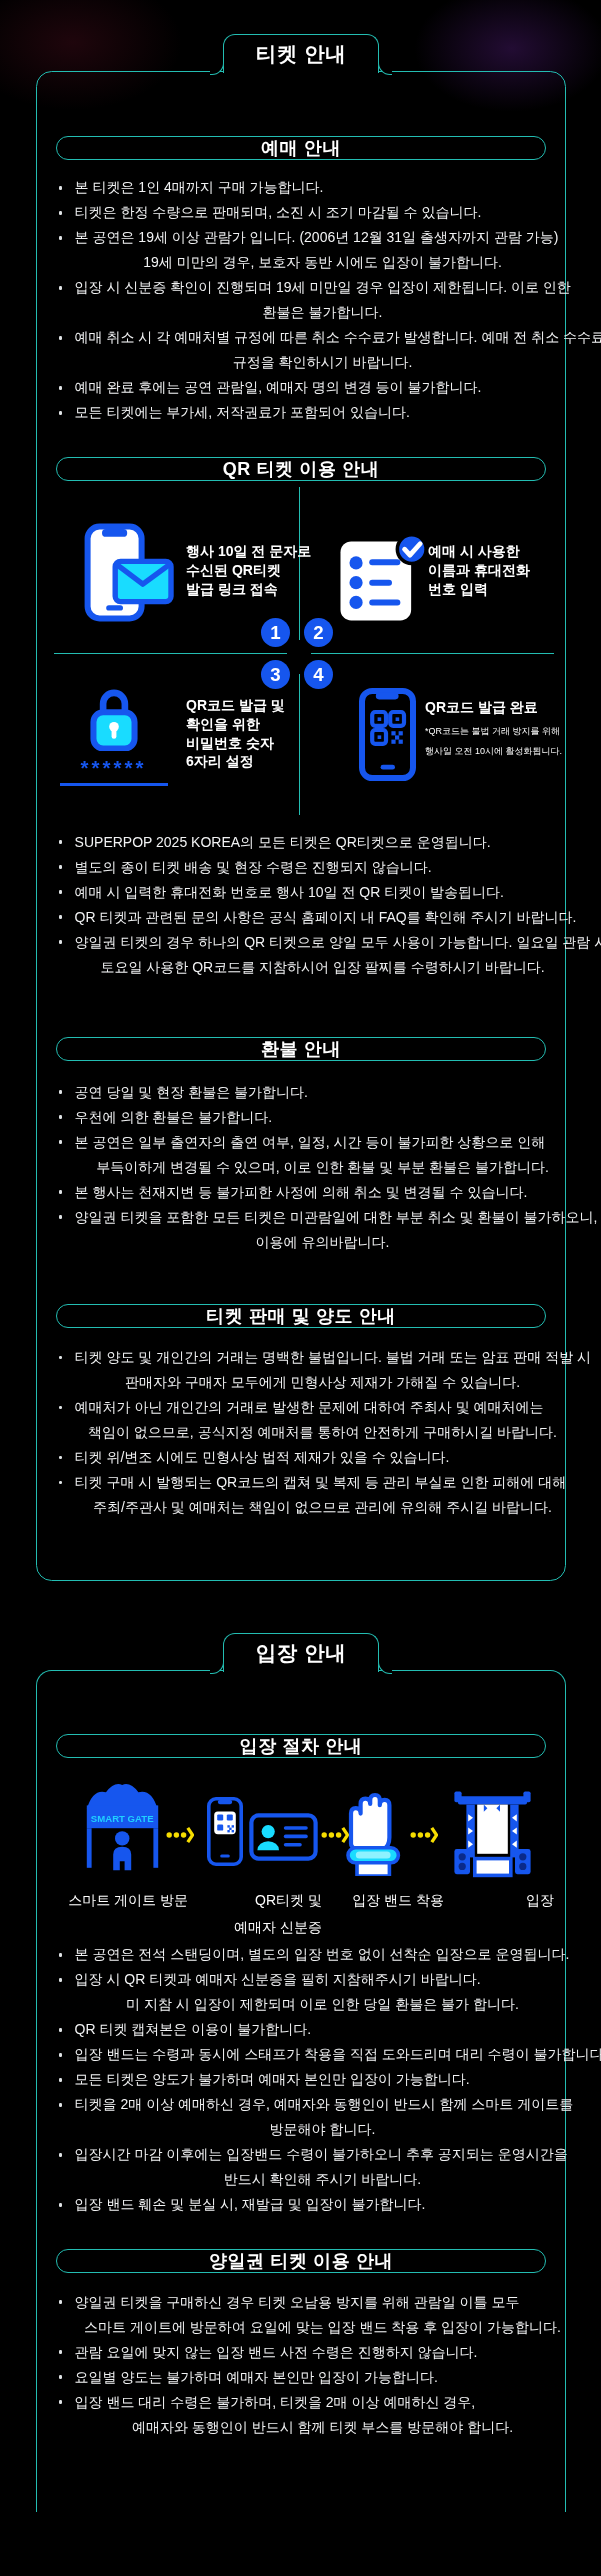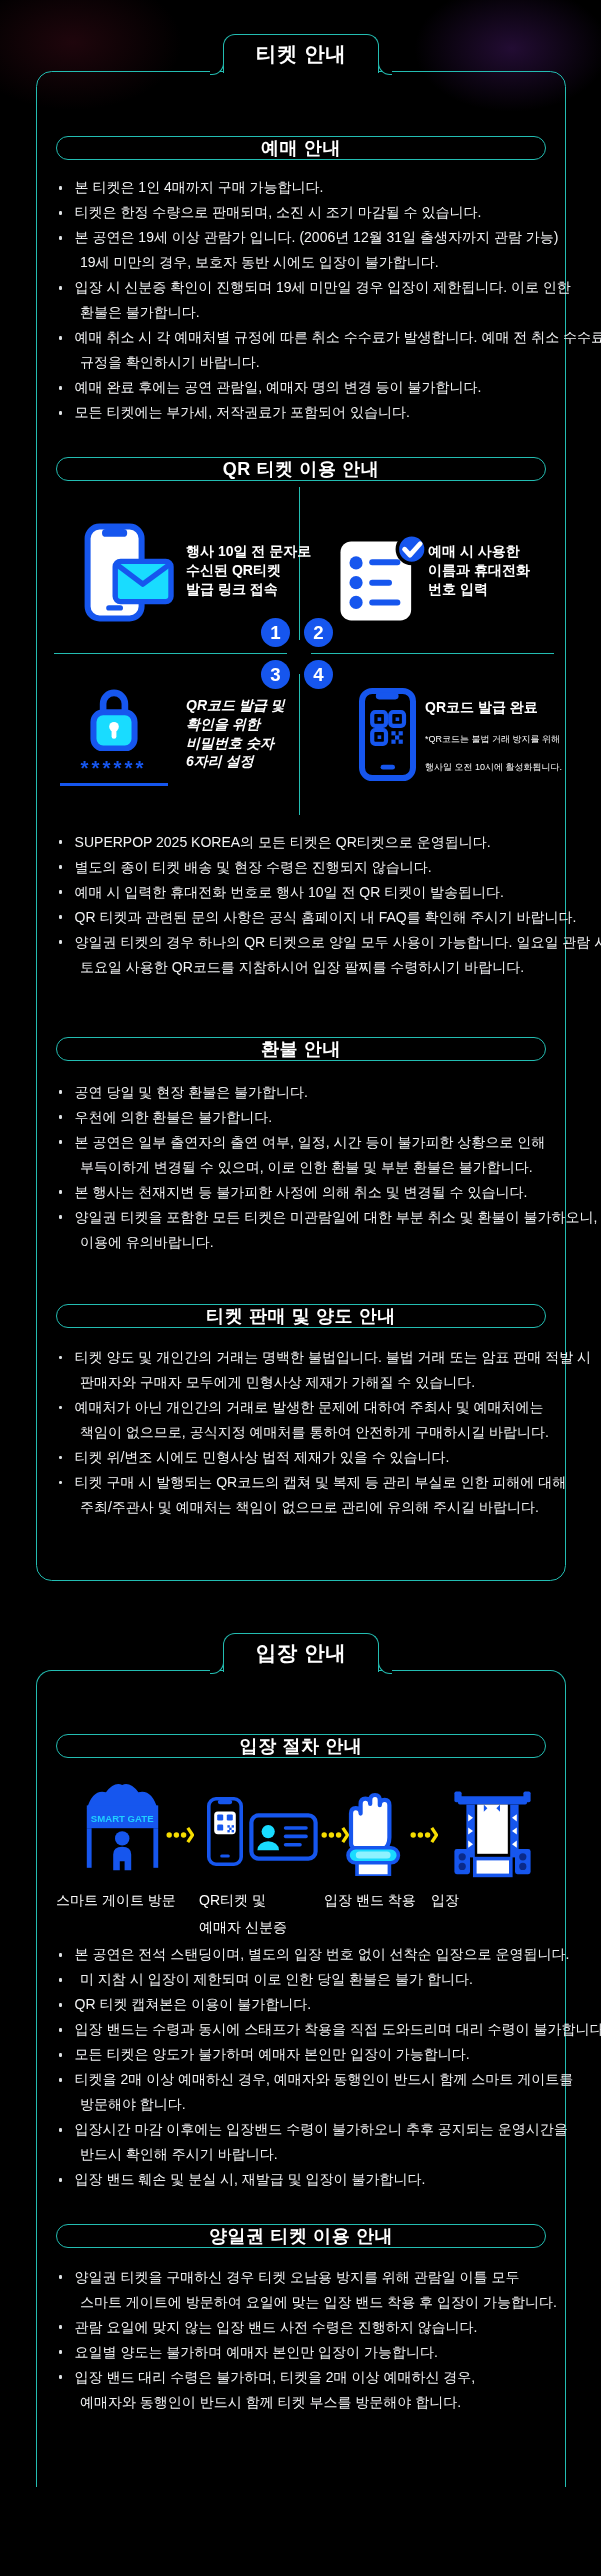--- a/index.html
+++ b/index.html
@@ -52,21 +52,21 @@
   .mt82{margin-top:49px;} .mt53{margin-top:32px;}
 
   ul.bullets{list-style:none;margin:0;padding:0 0 0 15.6px;}
   ul.bullets.u1{margin-top:15px;} ul.bullets.u2{margin-top:11.4px;}
   ul.bullets.u3{margin-top:19px;} ul.bullets.u4{margin-top:17.5px;}
   ul.bullets.u5{margin-top:7.2px;} ul.bullets.u6{margin-top:16.2px;}
   ul.bullets li{position:relative;padding-left:22px;}
   ul.bullets li::before{content:"";position:absolute;left:6px;top:10.8px;width:3.6px;height:3.6px;
     border-radius:1.2px;background:#dfe3e5;}
   .bl{display:block;white-space:nowrap;font-size:14px;line-height:25px;font-weight:400;color:#f2f3f4;}
-  .bl.cont{padding-left:5.4px;}
+  .bl.cont{padding-left:5.4px;text-align:center;}
 
   
   .qr-diagram{position:relative;height:337px;}
   .xline{position:absolute;background:var(--teal);}
   .xline.vtop{left:262px;top:6px;width:1.2px;height:153px;}
   .xline.vbot{left:262px;top:193px;width:1.2px;height:141px;}
   .xline.hleft{left:17px;top:172px;width:233px;height:1.2px;}
   .xline.hright{left:274px;top:172px;width:243px;height:1.2px;}
   .qnum{
     position:absolute;width:29px;height:29px;border-radius:50%;
@@ -75,34 +75,34 @@
   }
   .qnum.n1{left:224px;top:137px;} .qnum.n2{left:267px;top:137px;}
   .qnum.n3{left:224px;top:179px;} .qnum.n4{left:267px;top:179px;}
   .quad{position:absolute;}
   .q-text span{display:block;white-space:nowrap;font-size:14px;line-height:19px;font-weight:600;color:#fff;}
   .q1 .q-icon{position:absolute;left:47px;top:42px;}
   .q1 .q-text{position:absolute;left:149px;top:61px;}
   .q2 .q-icon{position:absolute;left:301px;top:52px;}
   .q2 .q-text{position:absolute;left:391px;top:61px;}
   .q3 .q-iconcol{position:absolute;left:18px;top:207px;width:117px;text-align:center;}
-  .q3 .q-text{position:absolute;left:149px;top:215px;font-style:italic;}
+  .q3 .q-text{position:absolute;left:149px;top:215px;}
   .q3 .q-text span{line-height:18.7px;}
   .q4 .q-icon{position:absolute;left:322px;top:207px;}
   .q4 .q-text{position:absolute;left:388px;top:217px;}
   .q4 .q-title{display:block;white-space:nowrap;font-size:14px;line-height:19px;font-weight:700;color:#fff;}
-  .q4 .q-note span{display:block;white-space:nowrap;font-size:9px;line-height:12px;font-weight:500;color:#fff;margin-top:16px;}
+  .q4 .q-note span{display:block;white-space:nowrap;font-size:9px;line-height:12px;font-weight:500;color:#fff;margin-top:8px;}
   .q4 .q-note{margin-top:6px;}
   .pw{font-size:20.5px;font-weight:800;color:var(--blue);letter-spacing:3px;line-height:1;margin-top:4.8px;white-space:nowrap;}
   .pw-bar{width:108px;height:3px;background:var(--blue);margin:4.2px auto 0;}
 
   
   .steps{position:relative;height:156px;margin-top:21px;}
   .steps .abs{position:absolute;}
-  .step-label{position:absolute;top:108px;text-align:left;}
+  .step-label{position:absolute;top:108px;text-align:right;}
   .step-label span{display:block;white-space:nowrap;font-size:14px;line-height:26.5px;font-weight:500;color:#fff;}
   .lbl1{left:19px;width:132px;} .lbl2{left:162px;width:123px;}
   .lbl3{left:287px;width:120px;} .lbl4{left:394px;width:123px;}
 </style>
 </head>
 <body>
 
 <div class="page">
   <div class="glow left"></div>
   <div class="glow right"></div>
@@ -429,20 +429,21 @@
         <div class="step-label lbl4">
           <span>입장</span>
         </div>
       </div>
 
       <ul class="bullets u5">
         <li>
             <span class="bl">본 공연은 전석 스탠딩이며, 별도의 입장 번호 없이 선착순 입장으로 운영됩니다.</span>
           </li>
         <li>
+          <span class="bl">입장 시 QR 티켓과 예매자 신분증을 필히 지참해주시기 바랍니다.</span>
           <span class="bl cont">미 지참 시 입장이 제한되며 이로 인한 당일 환불은 불가 합니다.</span>
         </li>
         <li>
             <span class="bl">QR 티켓 캡쳐본은 이용이 불가합니다.</span>
           </li>
         <li>
             <span class="bl">입장 밴드는 수령과 동시에 스태프가 착용을 직접 도와드리며 대리 수령이 불가합니다.</span>
           </li>
         <li>
             <span class="bl">모든 티켓은 양도가 불가하며 예매자 본인만 입장이 가능합니다.</span>

